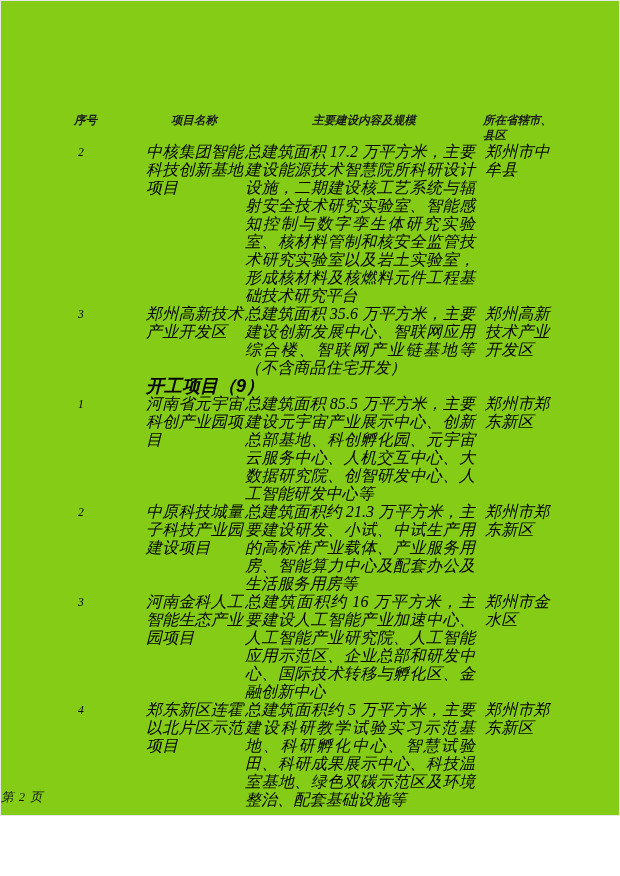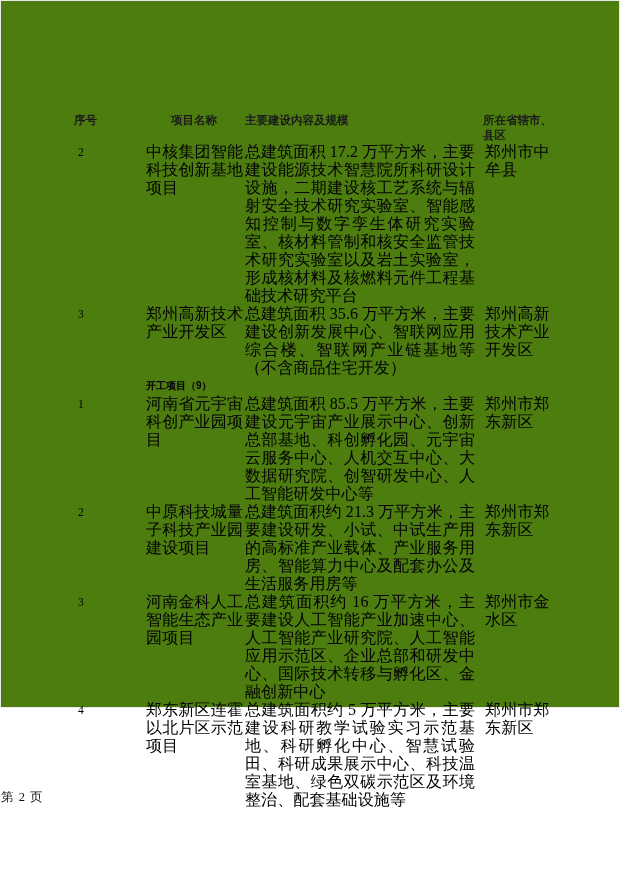--- a/index.html
+++ b/index.html
@@ -14,24 +14,25 @@
     font-family: "Liberation Serif", "DejaVu Serif", serif;
     color: #000000;
     overflow: hidden;
   }
 
   .page {
     position: absolute;
     left: 0;
     top: 0;
     width: 620px;
-    height: 708px;
-    background: #4d7c0f;
+    height: 816px;
+    background: #84cc16;
     box-sizing: border-box;
     border: 1px solid #e8e8e8;
+    font-style: italic;
   }
 
   .sheet {
     position: absolute;
     left: 62px;
     top: 112px;
     width: 500px;
   }
 
   
@@ -56,21 +57,21 @@
   .hdr td {
     font-family: "Liberation Sans", "DejaVu Sans", sans-serif;
     font-weight: bold;
     font-size: 11.5px;
     line-height: 15px;
     padding-bottom: 20px;
     color: #1a1a1a;
   }
   .hdr .h-no      { text-align: left;   padding-left: 11px; }
   .hdr .h-name    { text-align: center;   padding-left: 38px; }
-  .hdr .h-content { }
+  .hdr .h-content { text-align: center; }
   .hdr .h-region  { text-align: left; }
 
   
   .row td {
     font-size: 16px;
     line-height: 18px;
     padding-bottom: 16px;
   }
   .row .d-no {
     padding-left: 15px;
@@ -89,21 +90,21 @@
   .row .d-region {
     padding-left: 2px;
     letter-spacing: 0.2px;
     margin-top: 36px;
   }
 
   
   .section td {
     font-family: "Liberation Sans", "DejaVu Sans", sans-serif;
     font-weight: bold;
-    font-size: 10px;
+    font-size: 18px;
     line-height: 18px;
     padding-top: 4px;
     padding-bottom: 22px;
     margin-top: 40px;
   }
   .section .s-label {
     padding-left: 41px;
     white-space: nowrap;
   }
 

